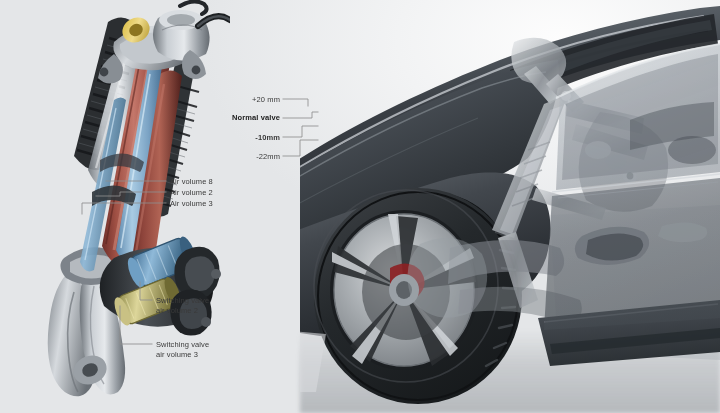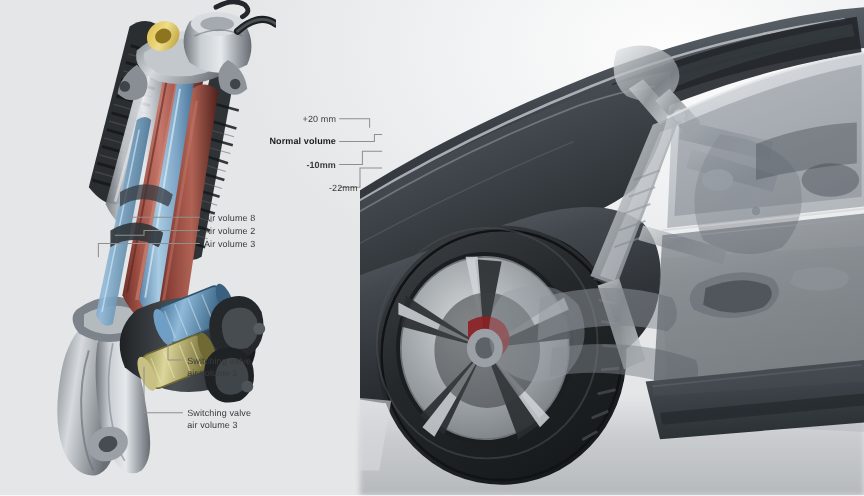--- a/index.html
+++ b/index.html
@@ -474,25 +474,25 @@
         <path d="M82 214 L82 203 L166 203"></path>
 
         <path d="M140 282 L140 300 L152 300"></path>
         <path d="M120 306 L120 344 L152 344"></path>
       </g>
     </svg>
   </div>
 
   <div class="lbl right" style="left:212px; top:95px; width:68px;">+20 mm</div>
 
-  <div class="lbl right bold" style="left:202px; top:113px; width:78px;">Normal volume</div>
+  <div class="lbl right bold" style="left:202px; top:113px; width:78px;">Normal valve</div>
 
   <div class="lbl right" style="left:212px; top:133px; width:68px;font-weight:bold;">-10mm</div>
 
-  <div class="lbl right" style="left:230px; top:152px; width:68px;">-22mm</div>
+  <div class="lbl right" style="left:212px; top:152px; width:68px;">-22mm</div>
 
   <div class="lbl" style="left:170px; top:177px;">Air volume 8</div>
 
   <div class="lbl" style="left:170px; top:188px;">Air volume 2</div>
 
   <div class="lbl" style="left:170px; top:199px;">Air volume 3</div>
 
   <div>
     <div class="lbl" style="left:156px; top:296px;">Switching valve</div>
     <div class="lbl" style="left:156px; top:306px;">air volume 2</div>

